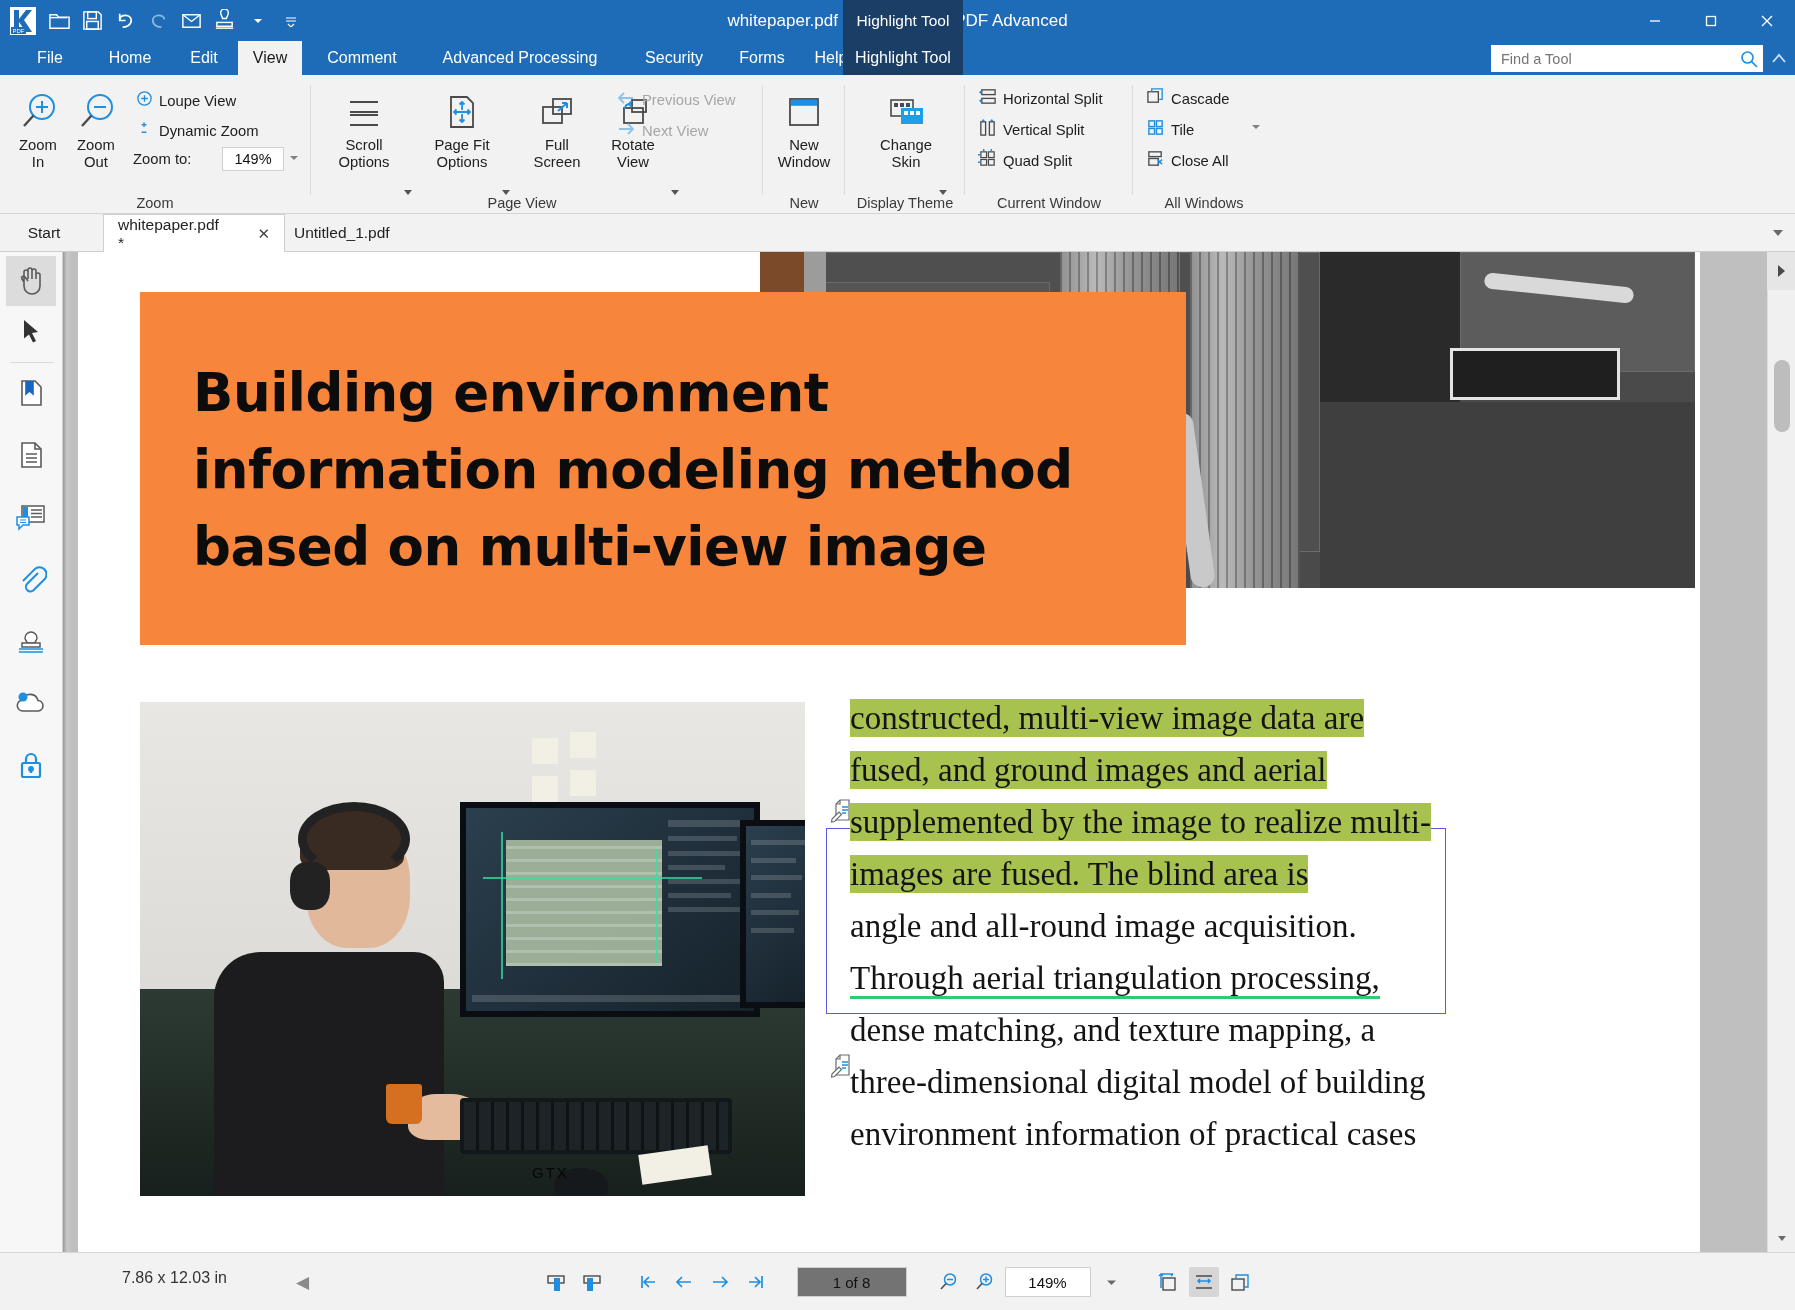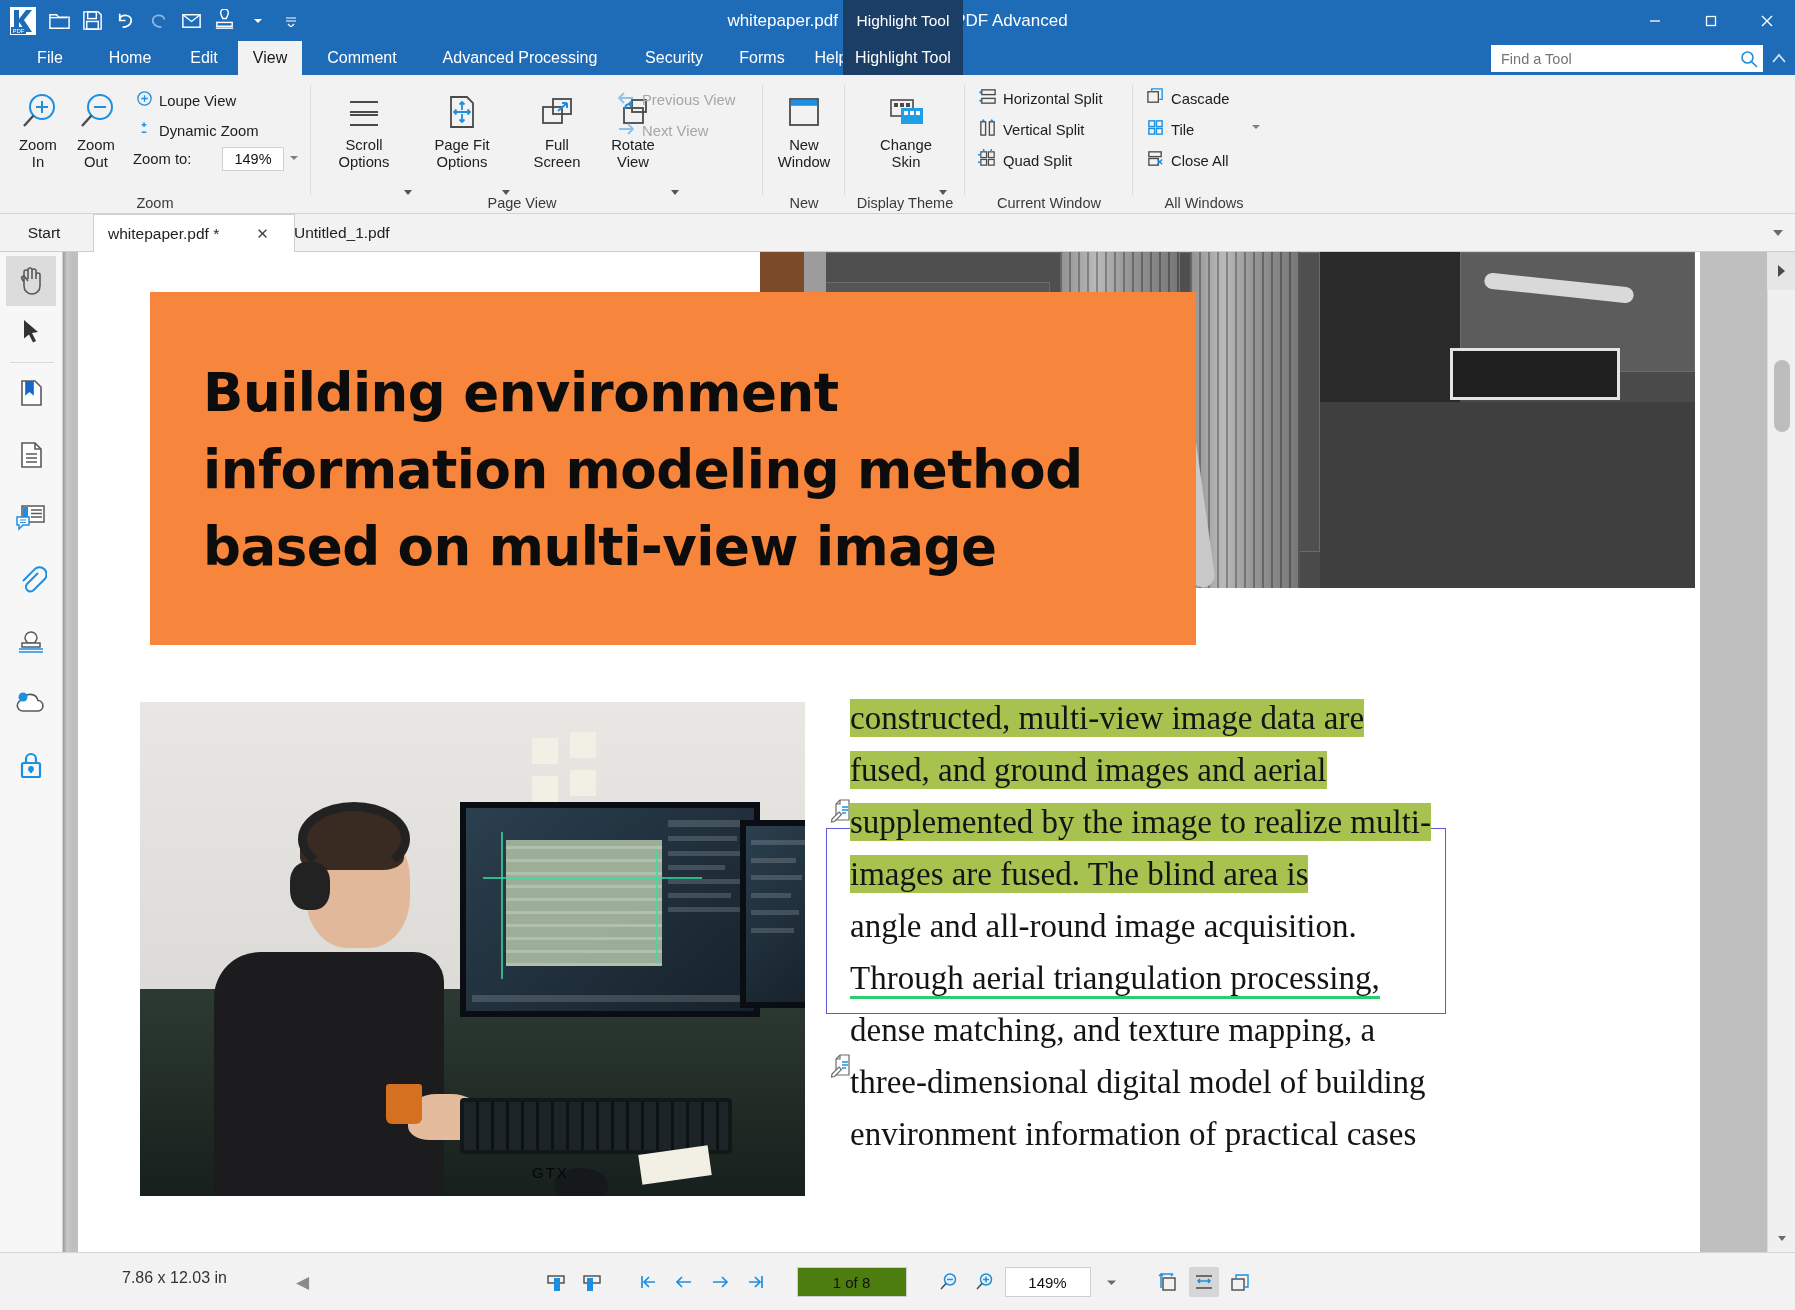--- a/index.html
+++ b/index.html
@@ -152,21 +152,20 @@
   .hero-esc {
     position:absolute; background: linear-gradient(90deg,#8a8a8a,#b5b5b5 30%, #8d8d8d 60%, #6e6e6e);
   }
   .hero-esc-steps { position:absolute; inset:0; background: repeating-linear-gradient(90deg, rgba(0,0,0,0.25) 0 2px, rgba(255,255,255,0.06) 2px 9px); }
   .hero-dark { position:absolute; background:#2a2a2a; }
   .hero-rail { position:absolute; background:#d9d9d9; border-radius: 40px; }
 
   .titleblock {
     position: absolute; left: 62px; top: 40px; width: 1046px; height: 353px;
     background: #f7863c;
-    margin-left: 10px;
   }
   .titleblock h1 {
     margin: 0; position: absolute; left: 53px; top: 62px; width: 960px;
     font-family: "DejaVu Sans", sans-serif;
     font-weight: bold; font-size: 53px; line-height: 77px; color: #0c0c0c;
     letter-spacing: -0.5px;
   }
 
   
   .deskimg {
@@ -232,21 +231,21 @@
   .statusbar {
     position: absolute; bottom: 0; left: 0; width: 1795px; height: 58px;
     background: #f2f2f2; border-top: 1px solid #d6d6d6;
   }
   .pagesize { position: absolute; left: 122px; top: 16px; font-size: 16px; color: #333; }
   .hs-left { position:absolute; left: 296px; top: 19px; cursor:pointer; }
   .sb-center { position: absolute; left: 0; right: 0; top: 0; height: 58px; display: flex; align-items: center; justify-content: center; gap: 6px; }
   .sb-icon { width: 30px; height: 30px; display:flex; align-items:center; justify-content:center; cursor:pointer; border-radius:2px; }
   .sb-icon.active { background:#d6d6d6; }
   .pagebox {
-    width: 110px; height: 30px; background: #4d7c0f; border: 1px solid #cfcfcf;
+    width: 110px; height: 30px; background: #737373; border: 1px solid #cfcfcf;
     display:flex; align-items:center; justify-content:center; font-size:15px; color:#111;
   }
   .zoombox2 {
     width: 86px; height: 30px; background: #fff; border: 1px solid #cfcfcf;
     display:flex; align-items:center; justify-content:center; font-size:15px; color:#111;
   }
   .sb-gap { width: 14px; }
 </style>
 </head>
 <body>
@@ -592,21 +591,21 @@
         <span class="sl">Close All</span>
       </div>
       <div class="glabel">All Windows</div>
     </div>
   </div>
 
   <div class="doctabs">
     <div class="dtab" style="left:0px;width:88px; justify-content:center;">
       <span>Start</span>
     </div>
-    <div class="dtab active" style="left:93px;width:202px;gap:37px;">
+    <div class="dtab active" style="left:103px;width:182px;gap:37px;">
       <span>whitepaper.pdf *</span>
       <span class="xc">✕</span>
     </div>
     <div class="dtab" style="left:280px;width:160px;">
       <span>Untitled_1.pdf</span>
     </div>
     <div class="tabscroll">
       <svg width="18" height="18" viewBox="0 0 18 18">
           <path d="M4 6l5 6 5-6" fill="#6a6a6a"></path>
         </svg>

